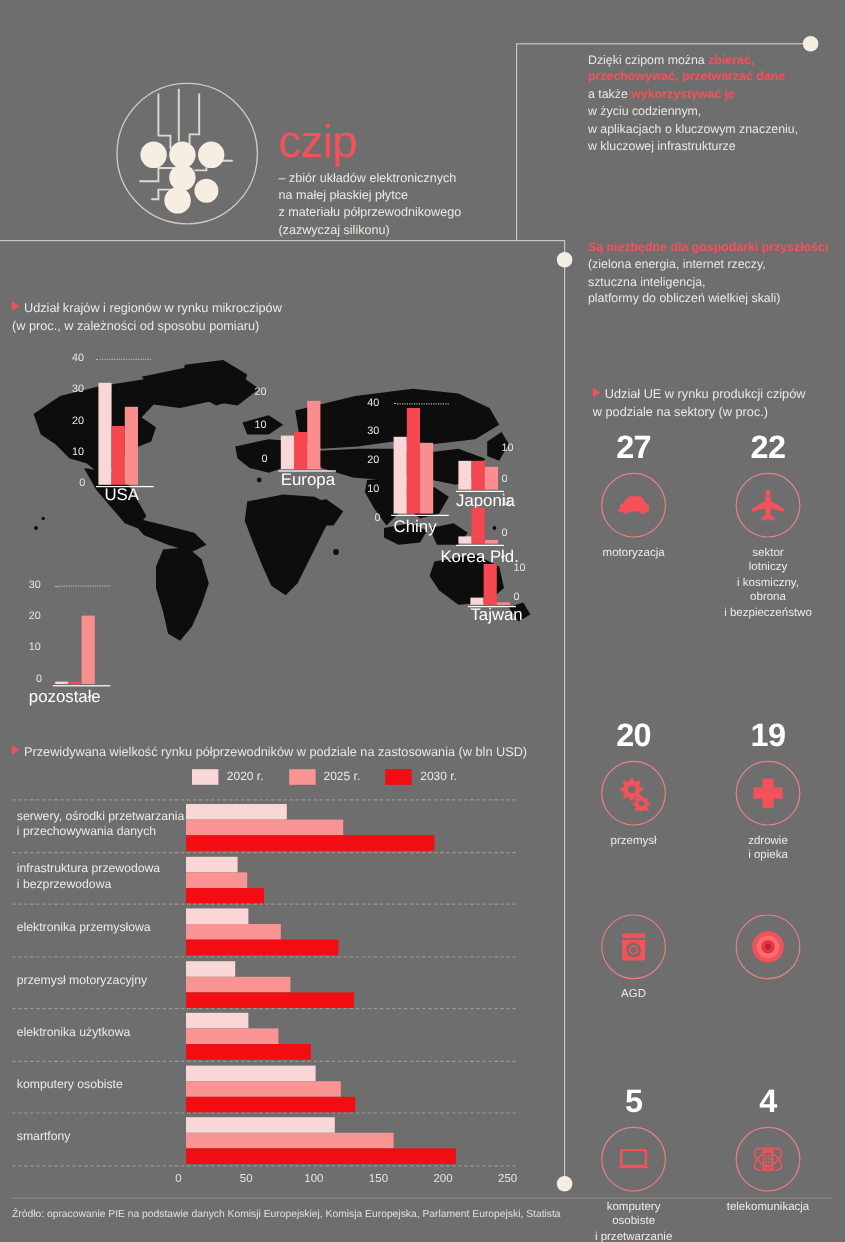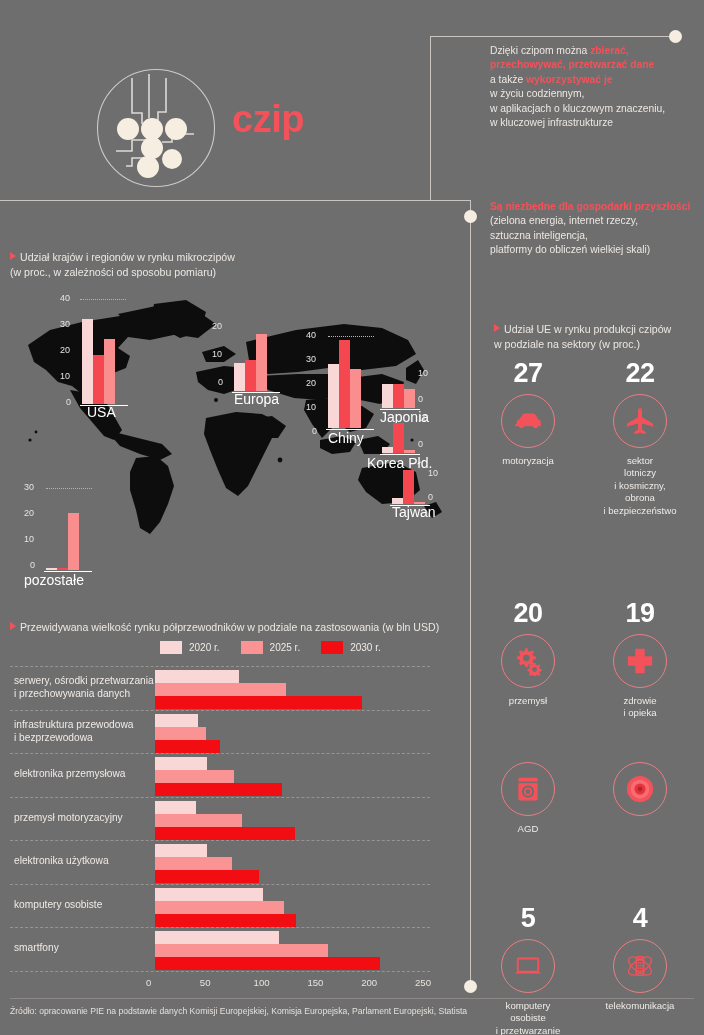--- a/index.html
+++ b/index.html
@@ -15,21 +15,21 @@
   .canvas{position:absolute;inset:0;}
   .abs{position:absolute;}
 
   
   .conn{position:absolute;background:#c9c4c0;}
   .dot{position:absolute;border-radius:50%;background:#f6ede2;}
 
   
   .chip-wrap{position:absolute;left:96px;top:68px;width:120px;height:120px;}
 
-  .czip-title{position:absolute;left:232px;top:100px;color:#f4525a;font-size:38px;font-weight:700;letter-spacing:-0.5px;line-height:1;}
+  .czip-title{position:absolute;left:232px;top:100px;color:#f4525a;font-size:38px;font-weight:400;letter-spacing:-0.5px;line-height:1;}
   .czip-desc{position:absolute;left:232px;top:142px;width:200px;font-size:10.5px;line-height:14.2px;color:#ece7e2;}
 
   
   .rt1{position:absolute;left:490px;top:44px;width:205px;font-size:10.3px;line-height:14.4px;color:#ece7e2;}
   .rt2{position:absolute;left:490px;top:200px;width:205px;font-size:10.3px;line-height:14.4px;color:#ece7e2;}
   .hl{color:#f4525a;font-weight:700;}
 
   
   .sec-head{font-size:10.6px;line-height:14.5px;color:#ece7e2;}
   .tri{display:inline-block;width:0;height:0;border-left:6px solid #f4525a;border-top:4px solid transparent;border-bottom:4px solid transparent;margin-right:4px;vertical-align:1px;}
@@ -98,20 +98,21 @@
       <path d="M30,98 L36,98 L36,90 L48,90" fill="none" stroke="#ded9d5" stroke-width="1.6"></path>
       <circle cx="32" cy="61" r="11" fill="#f7eee2"></circle>
       <circle cx="56" cy="61" r="11" fill="#f7eee2"></circle>
       <circle cx="80" cy="61" r="11" fill="#f7eee2"></circle>
       <circle cx="56" cy="80" r="11" fill="#f7eee2"></circle>
       <circle cx="76" cy="91" r="10" fill="#f7eee2"></circle>
       <circle cx="52" cy="99" r="11" fill="#f7eee2"></circle>
     </svg>
   </div>
   <div class="czip-title">czip</div>
+  <div class="czip-desc" id="hero-desc">– zbiór układów elektronicznych<br>na małej płaskiej płytce<br>z materiału półprzewodnikowego<br>(zazwyczaj silikonu)</div>
 
   <div class="rt1" id="callout-0"><span>Dzięki czipom można </span><span class="hl">zbierać,</span><br><span class="hl">przechowywać, przetwarzać dane</span><br><span>a także </span><span class="hl">wykorzystywać je</span><br><span>w życiu codziennym,</span><br><span>w aplikacjach o kluczowym znaczeniu,</span><br><span>w kluczowej infrastrukturze</span></div>
   <div class="rt2" id="callout-1"><span class="hl">Są niezbędne dla gospodarki przyszłości</span><br><span>(zielona energia, internet rzeczy,</span><br><span>sztuczna inteligencja,</span><br><span>platformy do obliczeń wielkiej skali)</span></div>
 
   <div class="sec-head abs" style="left:10px;top:250px;width:420px;">
     <span class="tri"></span><span>Udział krajów i regionów w rynku mikroczipów</span><br>
     <span>(w proc., w zależności od sposobu pomiaru)</span>
   </div>
 
   <div class="mapbox">

